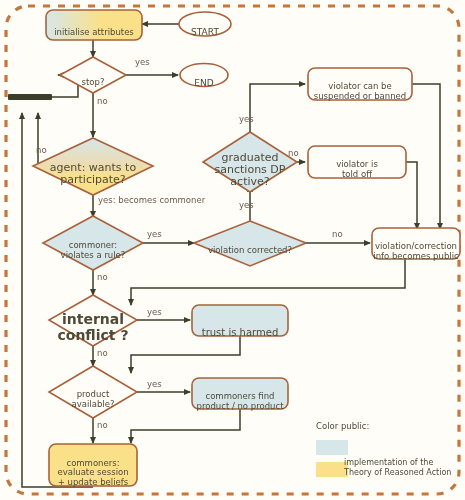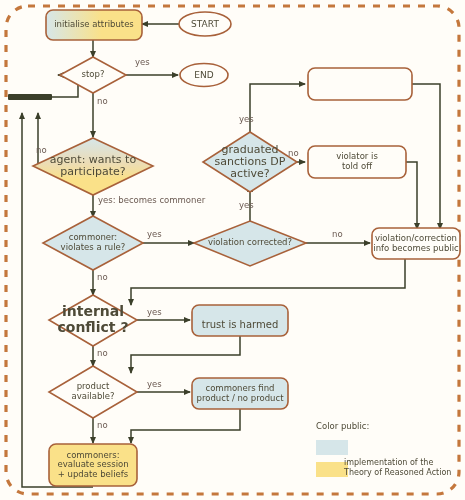--- a/index.html
+++ b/index.html
@@ -4,20 +4,21 @@
 <style>
   html,body{margin:0;padding:0;background:#fffdf8;}
   body{font-family:"DejaVu Sans","Liberation Sans",sans-serif;}
   #stage{position:relative;width:465px;height:500px;background:#fffdf8;overflow:hidden;}
   #stage svg{position:absolute;left:0;top:0;}
   .nodelabel{
     position:absolute;display:flex;align-items:center;justify-content:center;
     text-align:center;color:#4e4a37;pointer-events:none;
     font-family:"DejaVu Sans","Liberation Sans",sans-serif;
     line-height:1.12;
+    margin-top:8px;
   }
   .edgelabel{
     position:absolute;color:#6b5a52;font-size:8.5px;white-space:nowrap;
     font-family:"DejaVu Sans","Liberation Sans",sans-serif;
   }
   .legend-title{position:absolute;font-size:8.5px;color:#4e4a37;}
   .legend-text{position:absolute;font-size:8px;color:#4e4a37;line-height:1.2;}
   .legend-sw{position:absolute;border:1px solid transparent;}
 </style>
 </head>
@@ -142,20 +143,22 @@
 
   <div class="nodelabel" style="left:47px;top:230px;width:92px;height:26px;font-size:8.5px;white-space:pre-line;">commoner:
 violates a rule?</div>
 
   <div class="nodelabel" style="left:198px;top:235px;width:104px;height:16px;font-size:8.5px;">violation corrected?</div>
 
   <div class="nodelabel" style="left:208px;top:144px;width:84px;height:36px;font-size:11px;white-space:pre-line;">graduated
 sanctions DP
 active?</div>
 
+  <div class="nodelabel" style="left:309px;top:70px;width:102px;height:28px;font-size:8.5px;white-space:pre-line;">violator can be
+suspended or banned</div>
 
   <div class="nodelabel" style="left:372px;top:230px;width:88px;height:27px;font-size:8.5px;white-space:pre-line;">violation/correction
 info becomes public</div>
 
   <div class="nodelabel" style="left:309px;top:148px;width:96px;height:28px;font-size:8.5px;white-space:pre-line;">violator is
 told off</div>
 
   <div class="nodelabel" style="left:47px;top:312px;width:92px;height:16px;font-size:14px;font-weight:bold;">internal conflict ?</div>
 
   <div class="nodelabel" style="left:193px;top:307px;width:94px;height:36px;font-size:10px;">trust is harmed</div>

